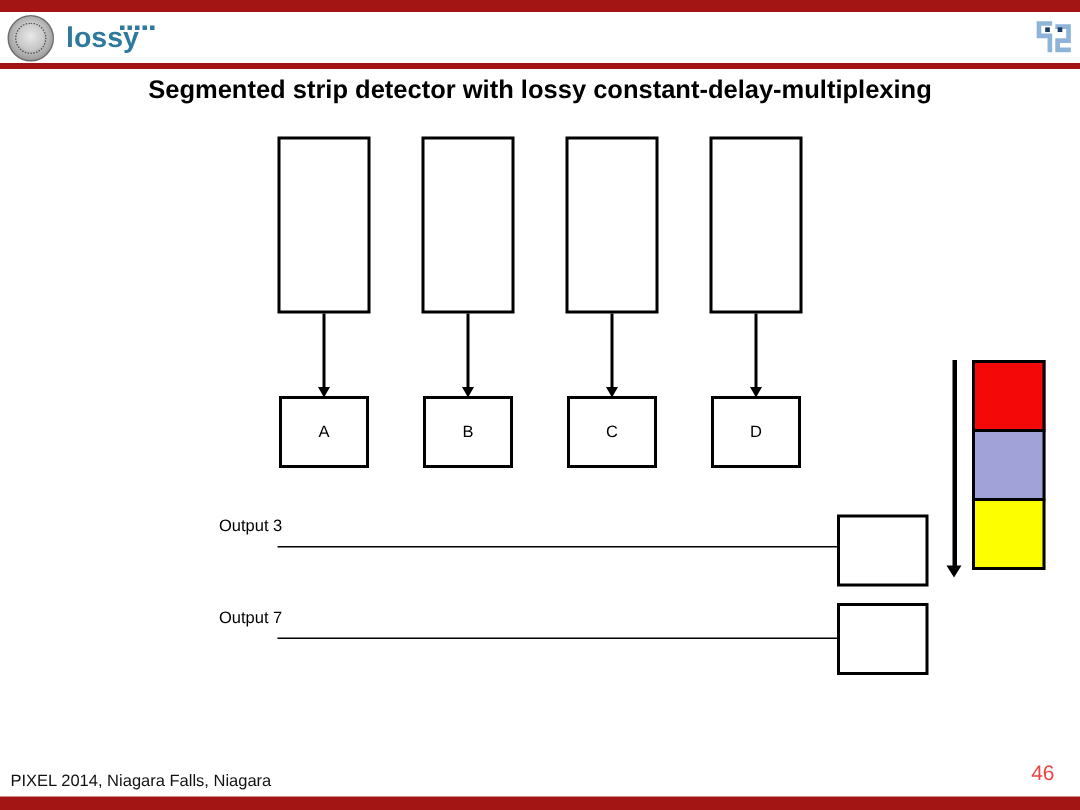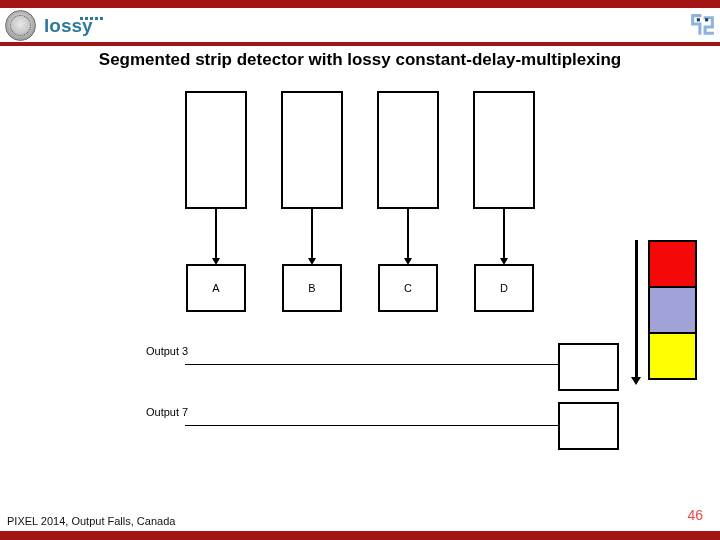--- a/index.html
+++ b/index.html
@@ -134,17 +134,17 @@
 
   <div class="big-arrow-line"></div>
   <div class="arrowhead-down big-arrow-head"></div>
 
   <div class="stack">
     <div class="cell" style="background-color: rgb(245, 8, 8);"></div>
     <div class="cell" style="background-color: rgb(160, 162, 216);"></div>
     <div class="cell" style="background-color: rgb(253, 255, 0);"></div>
   </div>
 
-  <div class="footer-left">PIXEL 2014, Output Falls, Canada</div>
+  <div class="footer-left">PIXEL 2014, Niagara Falls, Niagara</div>
   <div class="page-num">46</div>
   <div class="bar bar-bottom" style="background-color: rgb(163, 20, 20);"></div>
 
 </div>
 
 </body></html>

